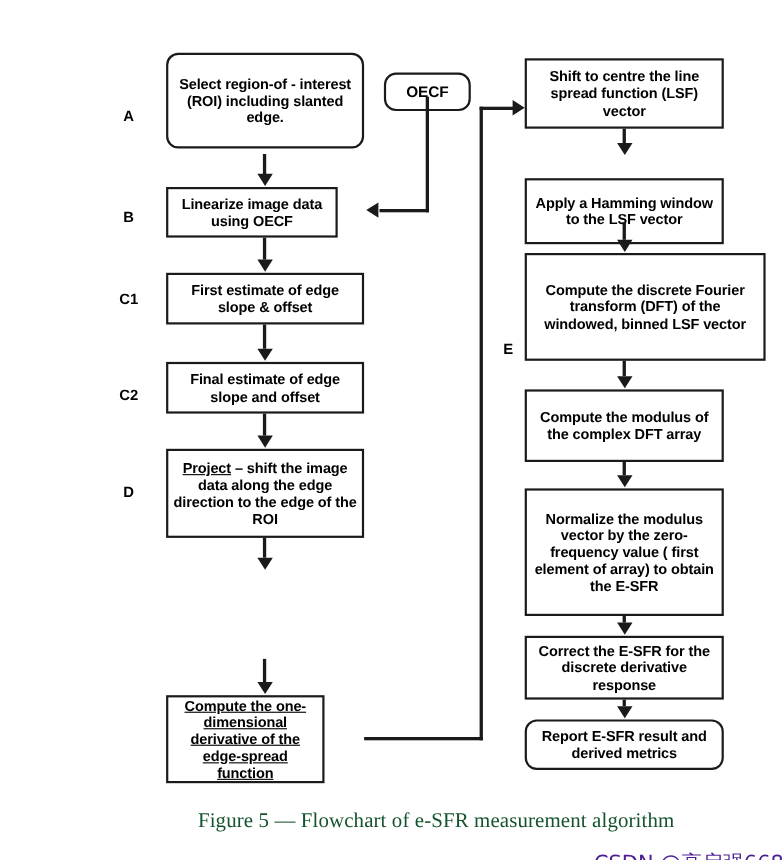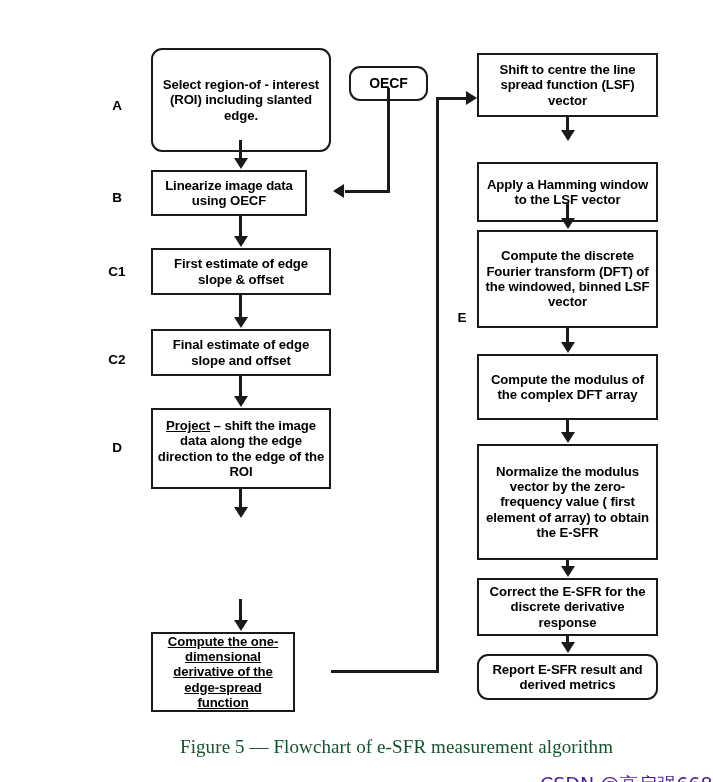--- a/index.html
+++ b/index.html
@@ -112,21 +112,21 @@
 
 <div id="page">
 
   <div class="stage" style="left:104px; top:98px;  width:26px;">A</div>
   <div class="stage" style="left:104px; top:190px; width:26px;">B</div>
   <div class="stage" style="left:100px; top:264px; width:34px;">C1</div>
   <div class="stage" style="left:100px; top:352px; width:34px;">C2</div>
   <div class="stage" style="left:104px; top:440px; width:26px;">D</div>
   <div class="stage" style="left:452px; top:310px; width:20px;">E</div>
 
-  <div class="box rounded" style="left:151px; top:48px; width:180px; height:104px;">
+  <div class="box rounded" style="left:151px; top:48px; width:180px; height:87px;">
     <span class="txt">Select region-of - interest (ROI) including slanted edge.</span>
   </div>
 
   <div class="box" style="left:151px; top:170px; width:156px; height:46px;">
     <span class="txt">Linearize image data using OECF</span>
   </div>
 
   <div class="box" style="left:151px; top:248px; width:180px; height:47px;">
     <span class="txt">First estimate of edge slope &amp; offset</span>
   </div>
@@ -149,21 +149,21 @@
   </div>
 
   <div class="box" style="left:477px; top:53px; width:181px; height:64px;">
     <span class="txt">Shift to centre the line spread function (LSF) vector</span>
   </div>
 
   <div class="box" style="left:477px; top:142px; width:181px; height:60px;margin-top:20px;">
     <span class="txt">Apply a Hamming window to the LSF vector</span>
   </div>
 
-  <div class="box" style="left:477px; top:230px; width:181px; height:98px;">
+  <div class="box" style="left:477px; top:230px; width:219px; height:98px;">
     <span class="txt">Compute the discrete Fourier transform (DFT) of the windowed, binned LSF vector</span>
   </div>
 
   <div class="box" style="left:477px; top:354px; width:181px; height:66px;">
     <span class="txt">Compute the modulus of the complex DFT array</span>
   </div>
 
   <div class="box" style="left:477px; top:444px; width:181px; height:116px;">
     <span class="txt">Normalize the modulus vector by the zero-frequency value ( first element of array) to obtain the E-SFR</span>
   </div>

